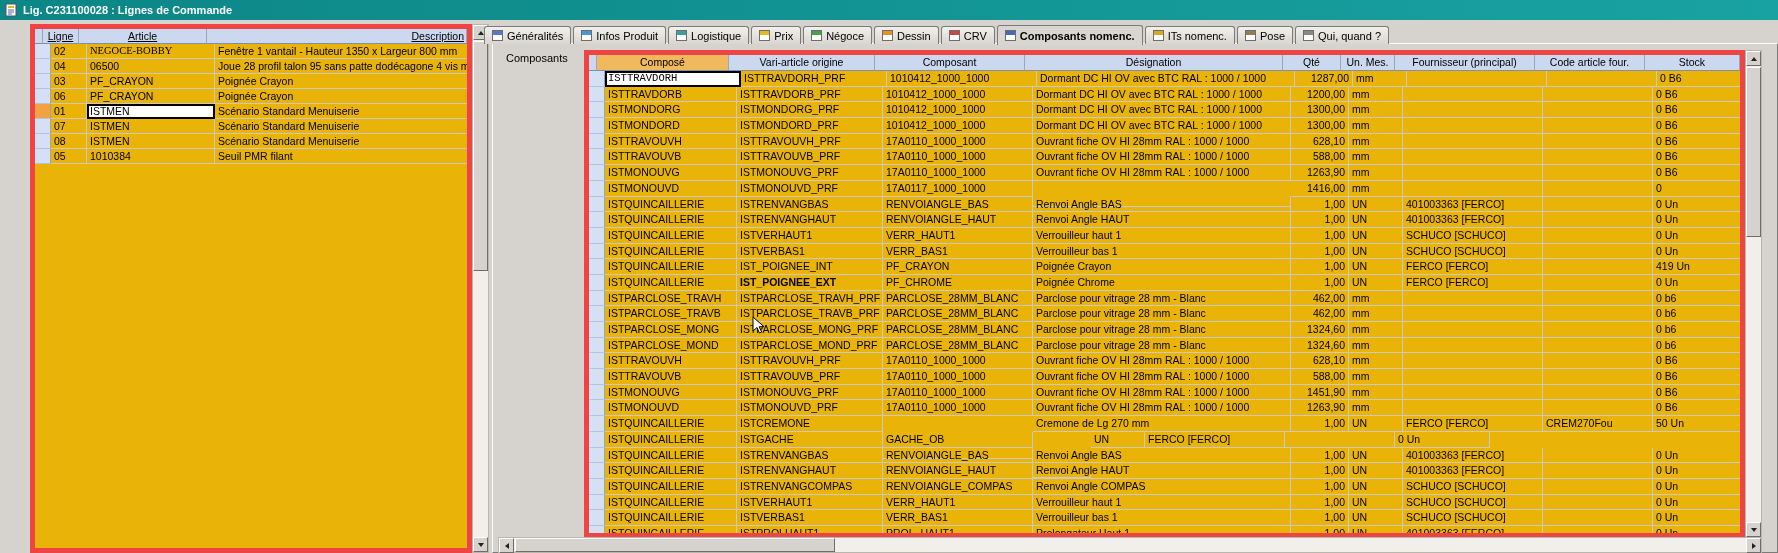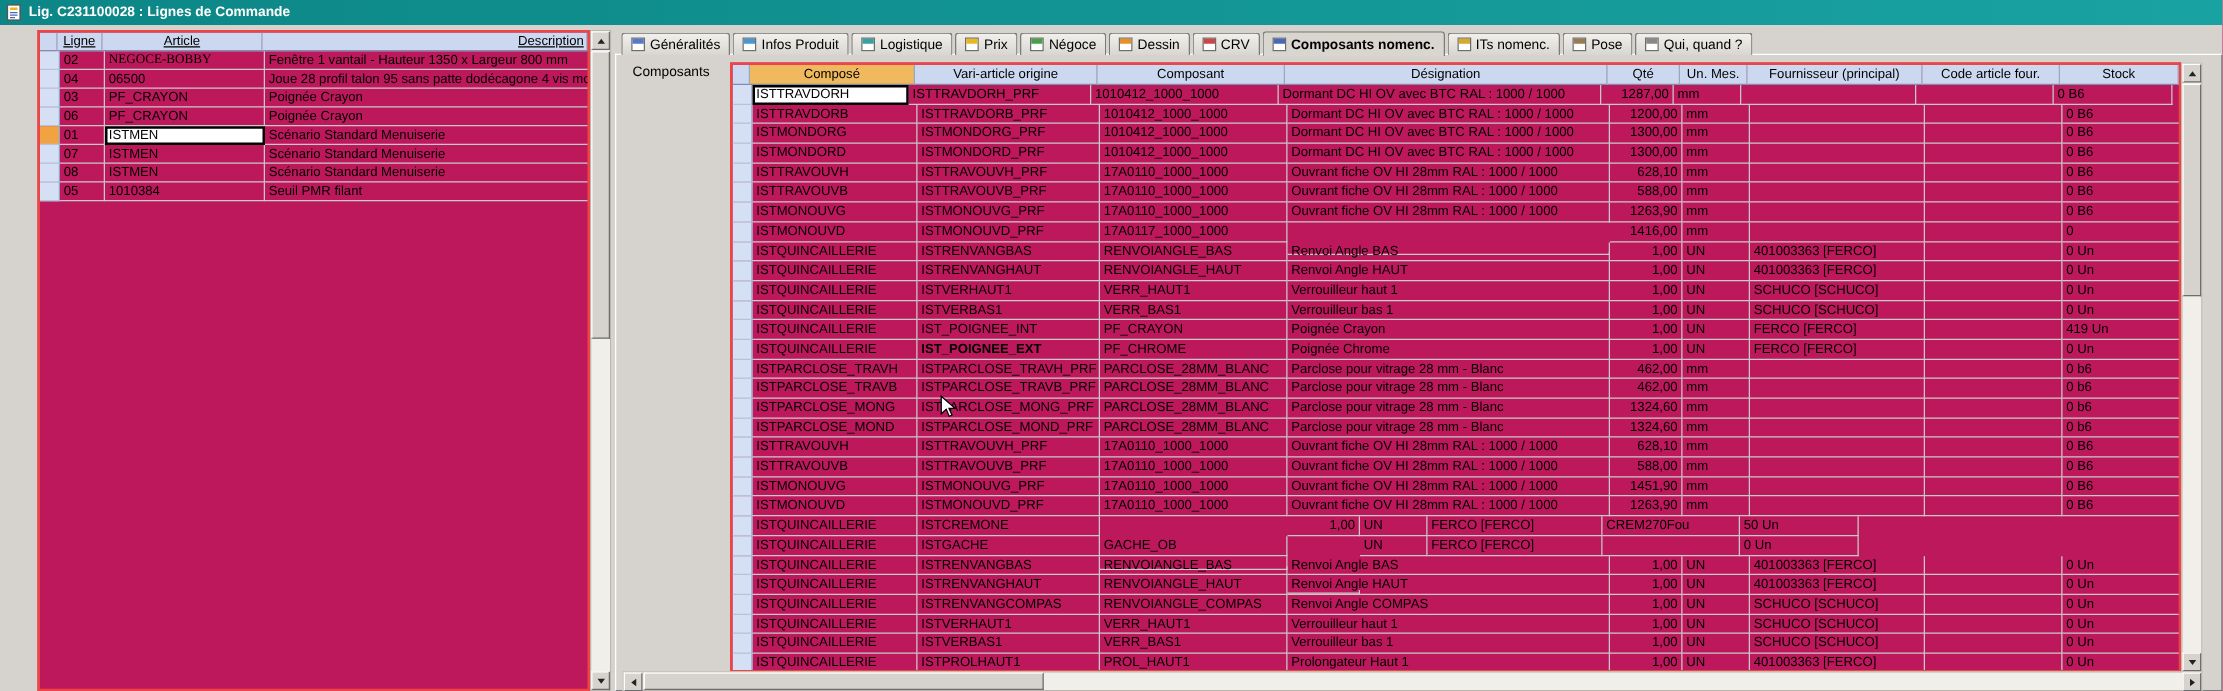--- a/index.html
+++ b/index.html
@@ -12,21 +12,21 @@
   }
   
   .titlebar{
     position:absolute; left:0; top:0; width:1778px; height:20px;
     background:linear-gradient(to right,var(--title-bar,#0c8686),#19a2a2);
     display:flex; align-items:center; gap:5px; padding-left:4px;
   }
   .titlebar .ttext{ color:#fff; font-weight:bold; font-size:11px; white-space:nowrap; }
   .ticon{ width:14px; height:14px; display:inline-block; }
   
-  .gridbox{ position:absolute; background:#be185d; border:2px solid #ef4444; overflow:hidden; }
+  .gridbox{ position:absolute; background:#eab308; border:5px solid #ef4444; overflow:hidden; }
   .grow{ display:flex; height:15.7px; }
   .lrow{ display:flex; height:15px; }
   .ghead{ height:16px; }
   .lhead{ height:15px; }
   .gcell{
     border-right:1px solid var(--grid-line,#c9c9c9);
     border-bottom:1px solid var(--grid-line,#c9c9c9);
     padding:1px 3px; white-space:nowrap; overflow:hidden;
     font-size:10.5px; line-height:12.5px; flex:none;
   }
@@ -47,21 +47,21 @@
   .num{ text-align:right; }
   .selsel{ background:var(--selected-selector-bg,#f0a340); }
   .focus{ outline:2px solid #000; outline-offset:-2px; background:#fff; }
   
   .tabpanel{
     position:absolute; left:492px; top:43px; width:1286px; height:510px;
     border-top:1px solid #fdfdfd; border-left:1px solid #fdfdfd;
     border-right:1px solid #7b7b7b; border-bottom:1px solid #7b7b7b;
   }
   .tabstrip{
-    position:absolute; left:497px; top:25px; height:19px;
+    position:absolute; left:484px; top:25px; height:19px;
     display:flex; align-items:flex-end; gap:2px; z-index:3;
   }
   .tab{
     display:flex; align-items:center; gap:4px;
     height:18px; padding:0 7px;
     background:linear-gradient(#f2f0ec,#d9d6d0);
     border:1px solid #7b7b7b; border-bottom:none;
     border-radius:3px 3px 0 0; font-size:11px; white-space:nowrap;
     cursor:default;
   }
@@ -253,21 +253,21 @@
       <div class="ghcell" style="width: 150px;">Composant</div>
       <div class="ghcell" style="width: 258px;">Désignation</div>
       <div class="ghcell" style="width: 58px;">Qté</div>
       <div class="ghcell" style="width: 54px;">Un. Mes.</div>
       <div class="ghcell" style="width: 140px;">Fournisseur (principal)</div>
       <div class="ghcell" style="width: 110px;">Code article four.</div>
       <div class="ghcell" style="width: 95px;">Stock</div>
     </div>
     <div class="grow">
       <div class="gsel" style="width: 16px;"></div>
-      <div class="gcell focus" style="width: 125px;">ISTTRAVDORH</div>
+      <div class="gcell focus" style="width: 136px; font-family: Liberation Mono, monospace;">ISTTRAVDORH</div>
       <div class="gcell" style="width: 146px;">ISTTRAVDORH_PRF</div>
       <div class="gcell" style="width: 150px;">1010412_1000_1000</div>
       <div class="gcell" style="width: 258px;">Dormant DC HI OV avec BTC RAL : 1000 / 1000</div>
       <div class="gcell num" style="width: 58px;">1287,00</div>
       <div class="gcell" style="width: 54px;">mm</div>
       <div class="gcell" style="width: 140px;"></div>
       <div class="gcell" style="width: 110px;"></div>
       <div class="gcell" style="width: 95px;">0 B6</div>
     </div>
     <div class="grow">
@@ -520,20 +520,21 @@
       <div class="gcell" style="width: 54px;">mm</div>
       <div class="gcell" style="width: 140px;"></div>
       <div class="gcell" style="width: 110px;"></div>
       <div class="gcell" style="width: 95px;">0 B6</div>
     </div>
     <div class="grow">
       <div class="gsel" style="width: 16px;"></div>
       <div class="gcell" style="width: 132px;">ISTQUINCAILLERIE</div>
       <div class="gcell" style="width: 146px;">ISTCREMONE</div>
       <div class="gcell" style="width: 150px; margin-top: 40px;">CREM270</div>
+      <div class="gcell" style="width: 258px;">Cremone de Lg 270 mm</div>
       <div class="gcell num" style="width: 58px;">1,00</div>
       <div class="gcell" style="width: 54px;">UN</div>
       <div class="gcell" style="width: 140px;">FERCO [FERCO]</div>
       <div class="gcell" style="width: 110px;">CREM270Fou</div>
       <div class="gcell" style="width: 95px;">50 Un</div>
     </div>
     <div class="grow">
       <div class="gsel" style="width: 16px;"></div>
       <div class="gcell" style="width: 132px;">ISTQUINCAILLERIE</div>
       <div class="gcell" style="width: 146px;">ISTGACHE</div>

